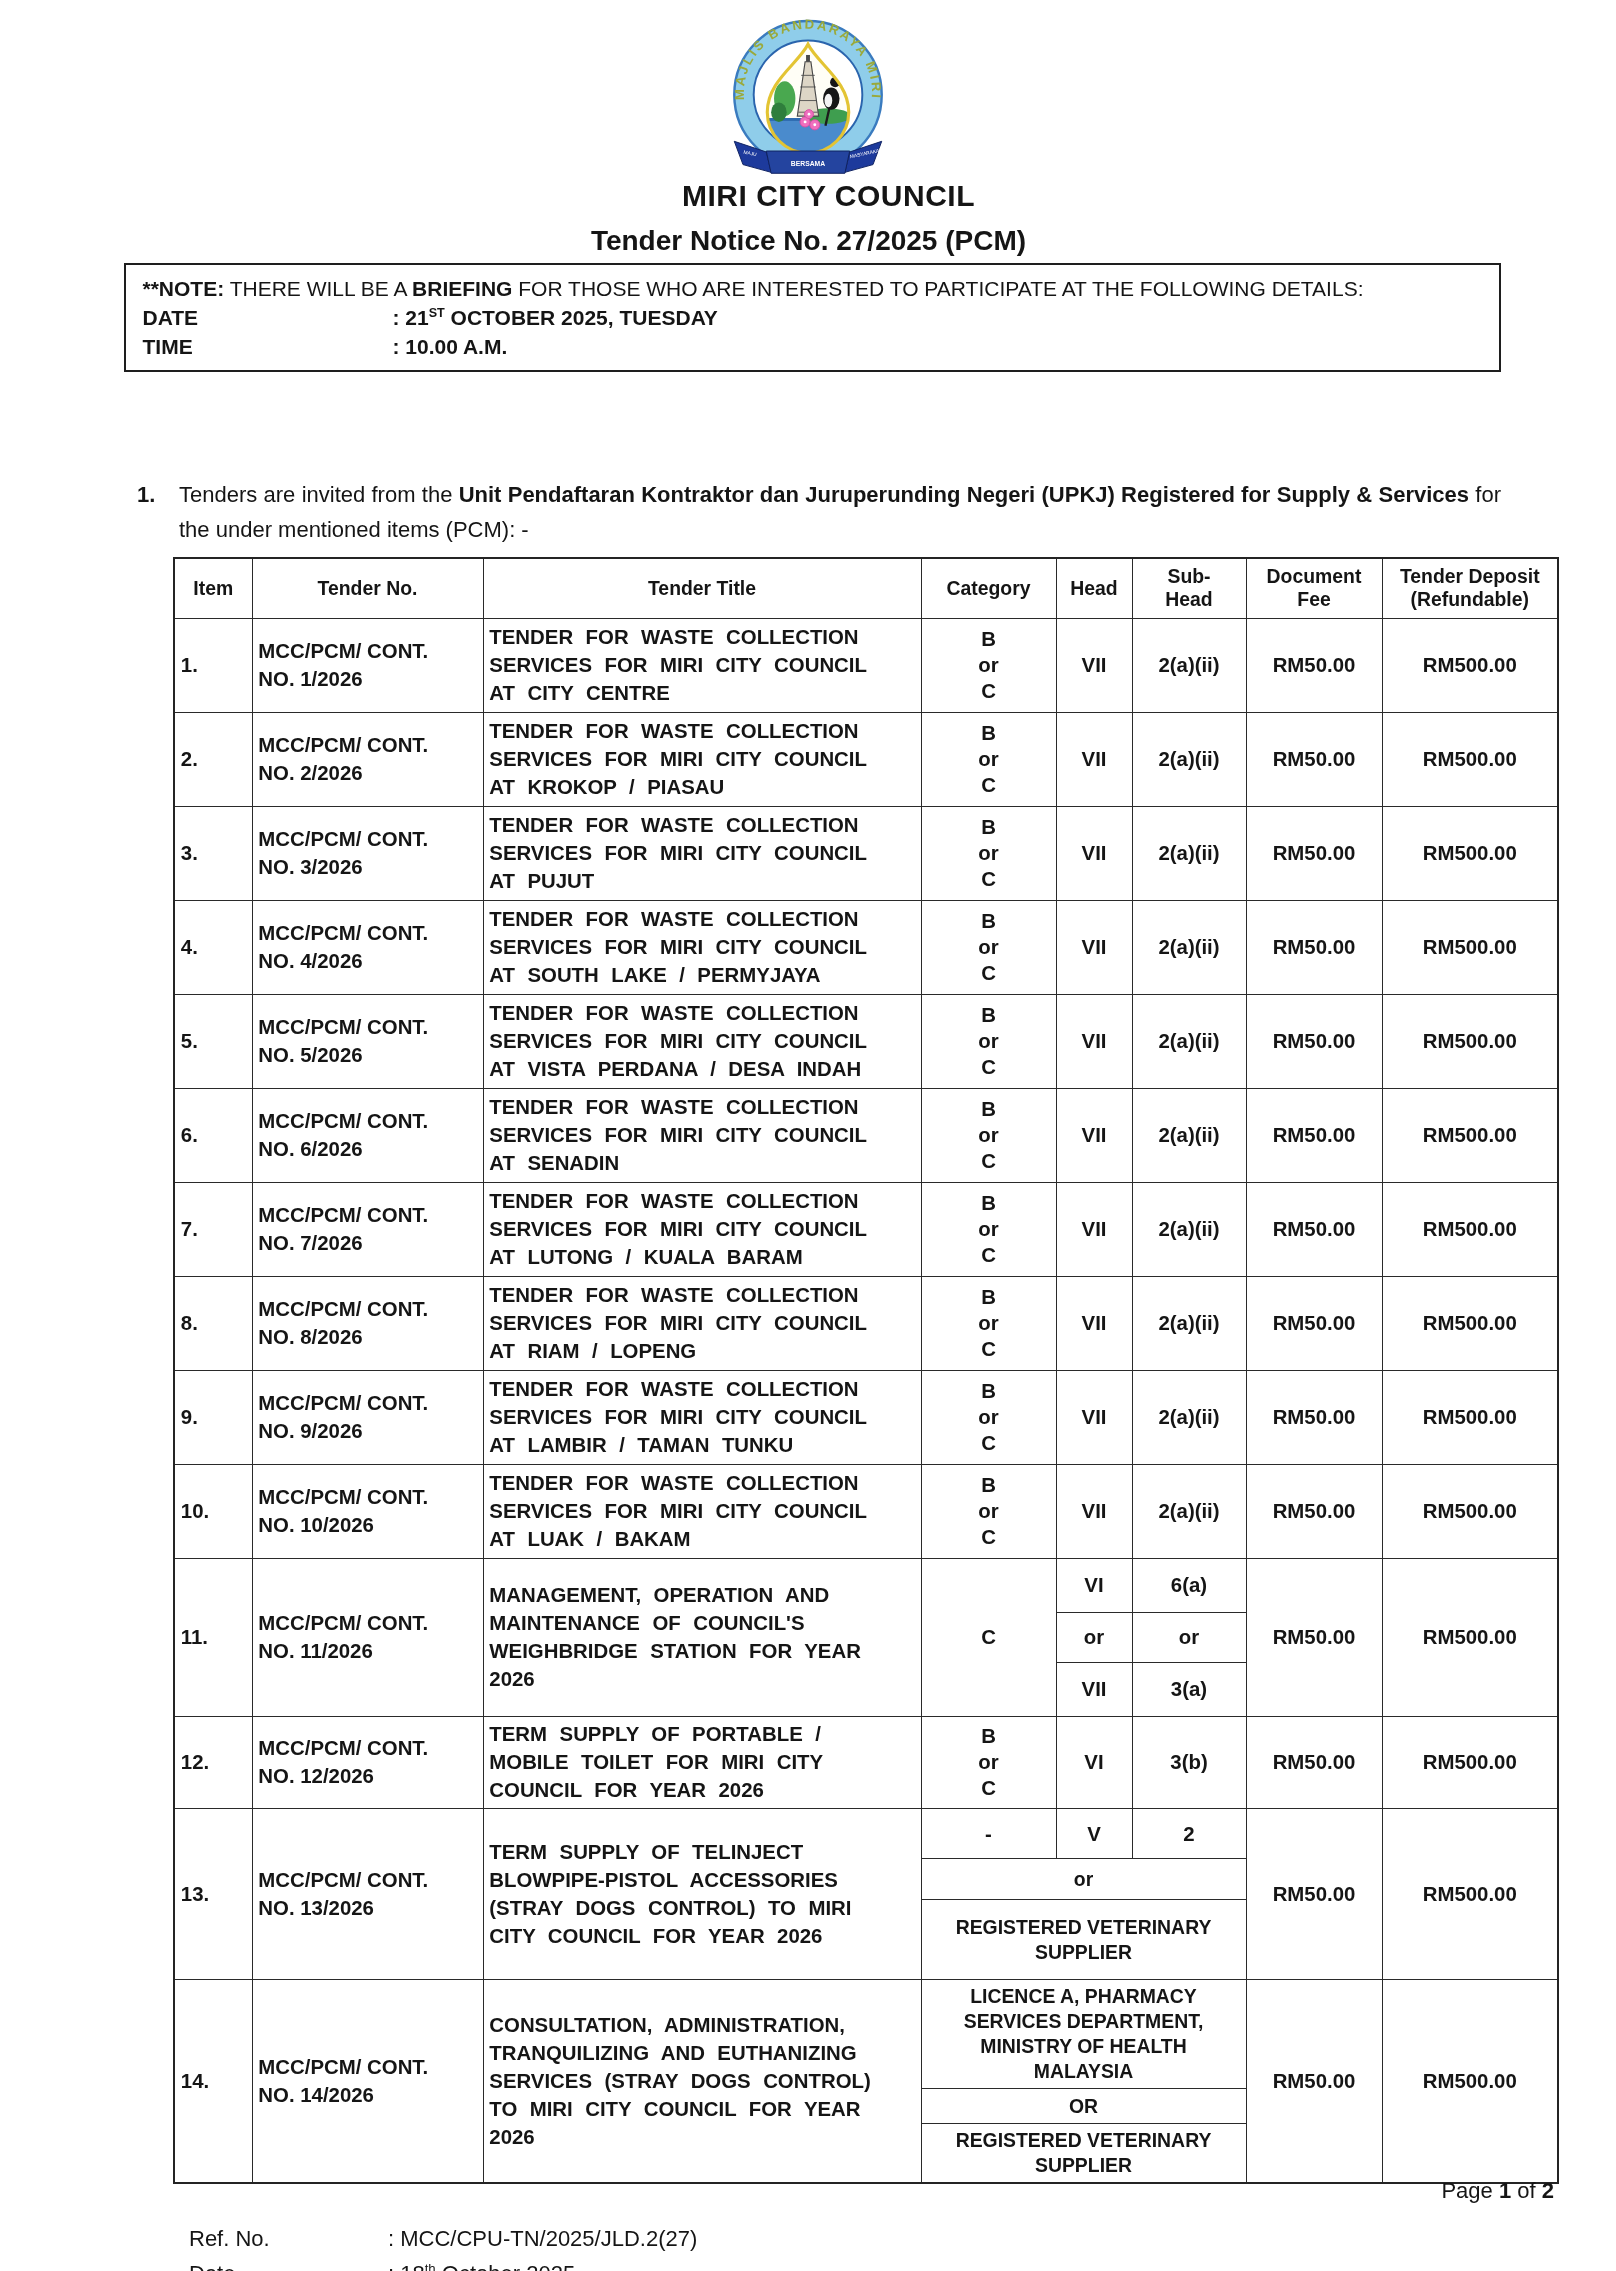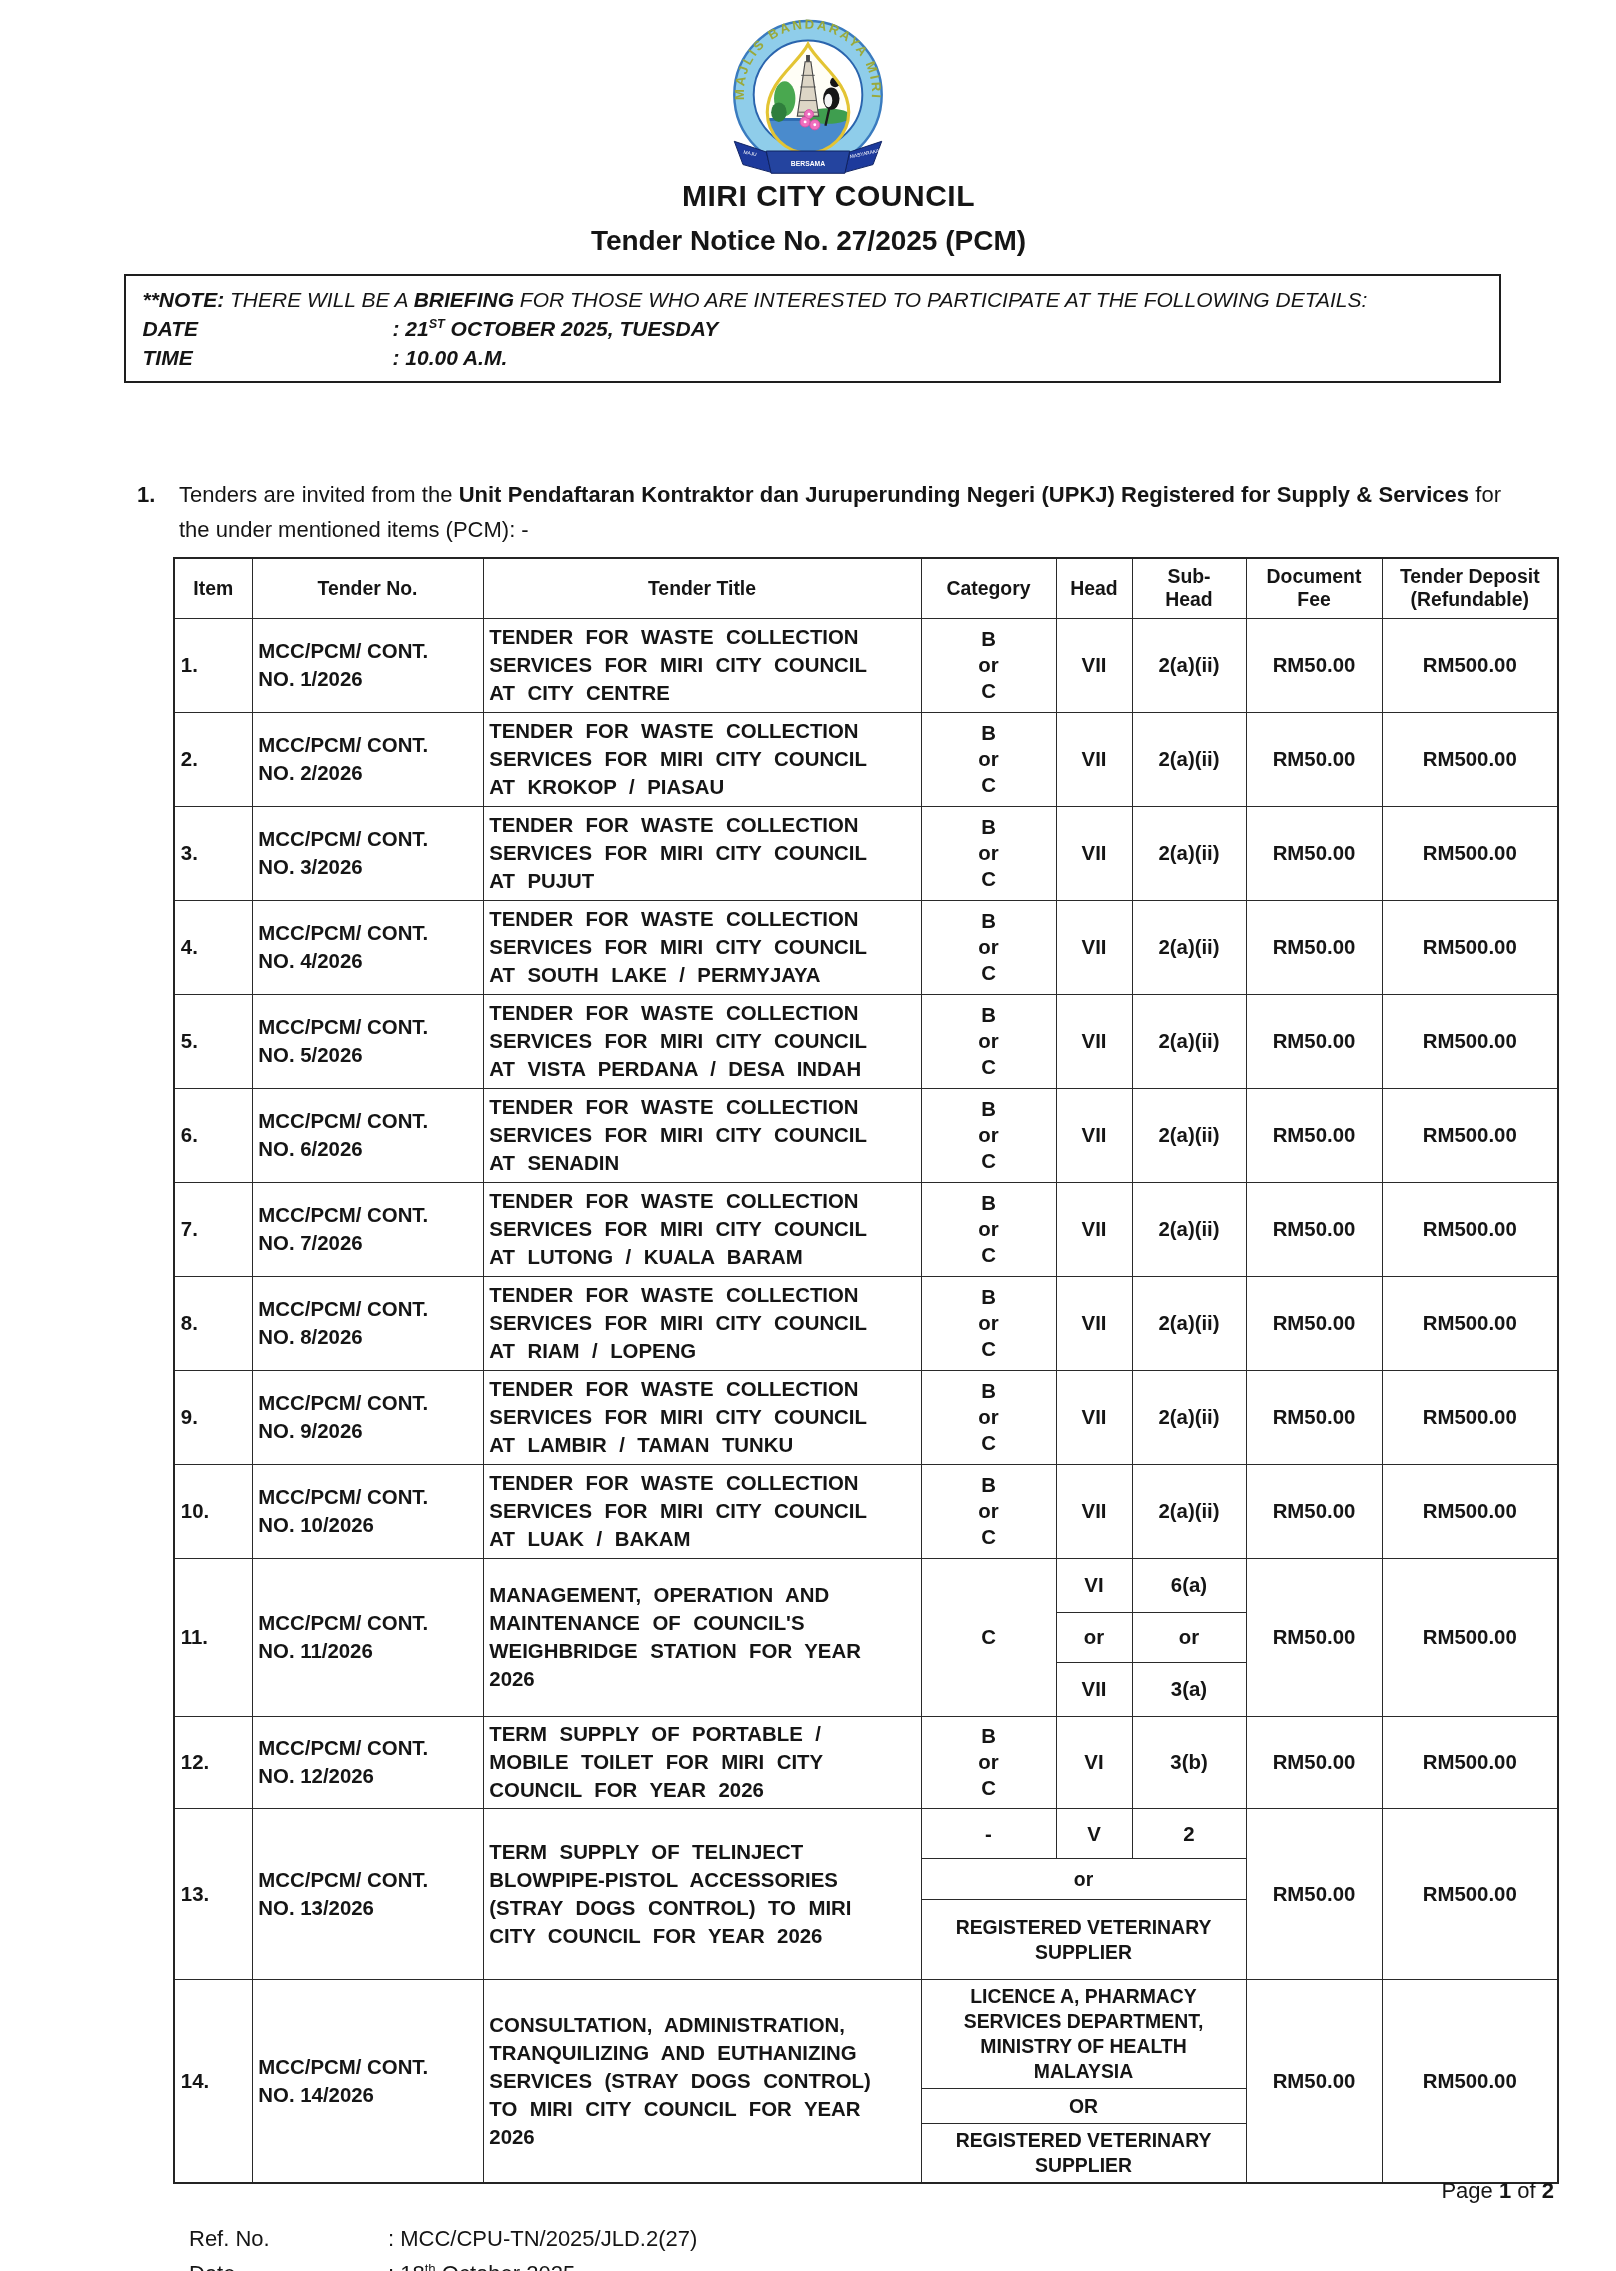--- a/index.html
+++ b/index.html
@@ -10,23 +10,23 @@
     -webkit-font-smoothing:antialiased;
   }
   .abs{position:absolute;}
   
   .logo{left:711px;top:19.4px;width:194px;height:167px;}
   .org-name{top:179px;left:0;width:1617px;text-align:center;
     font-size:30px;font-weight:bold;letter-spacing:0.5px;padding-left:20px;}
   .notice-title{top:214px;left:0;width:1617px;text-align:center;
     font-size:28px;font-weight:bold;margin-top:11px;}
   
-  .note-box{left:124px;top:274px;width:1377px;box-sizing:border-box;
+  .note-box{left:124px;top:263px;width:1377px;box-sizing:border-box;
     border:2.9px solid #1e1e1e;padding:8.7px 16.5px 9.7px 16.5px;
-    font-size:21px;line-height:29px;font-style:italic;}
+    font-size:21px;line-height:29px;}
   .b{font-weight:bold;}
   .note-row{display:flex;}
   .note-label{font-weight:bold;width:250px;flex:0 0 250px;}
   .note-value{font-weight:bold;}
   sup{font-size:60%;vertical-align:super;line-height:0;}
   
   .intro{left:137px;top:477px;width:1364px;font-size:22px;line-height:35px;}
   .intro-num{position:absolute;left:0;top:0;font-weight:bold;}
   .intro-text{margin-left:42px;text-align:justify;}
   

